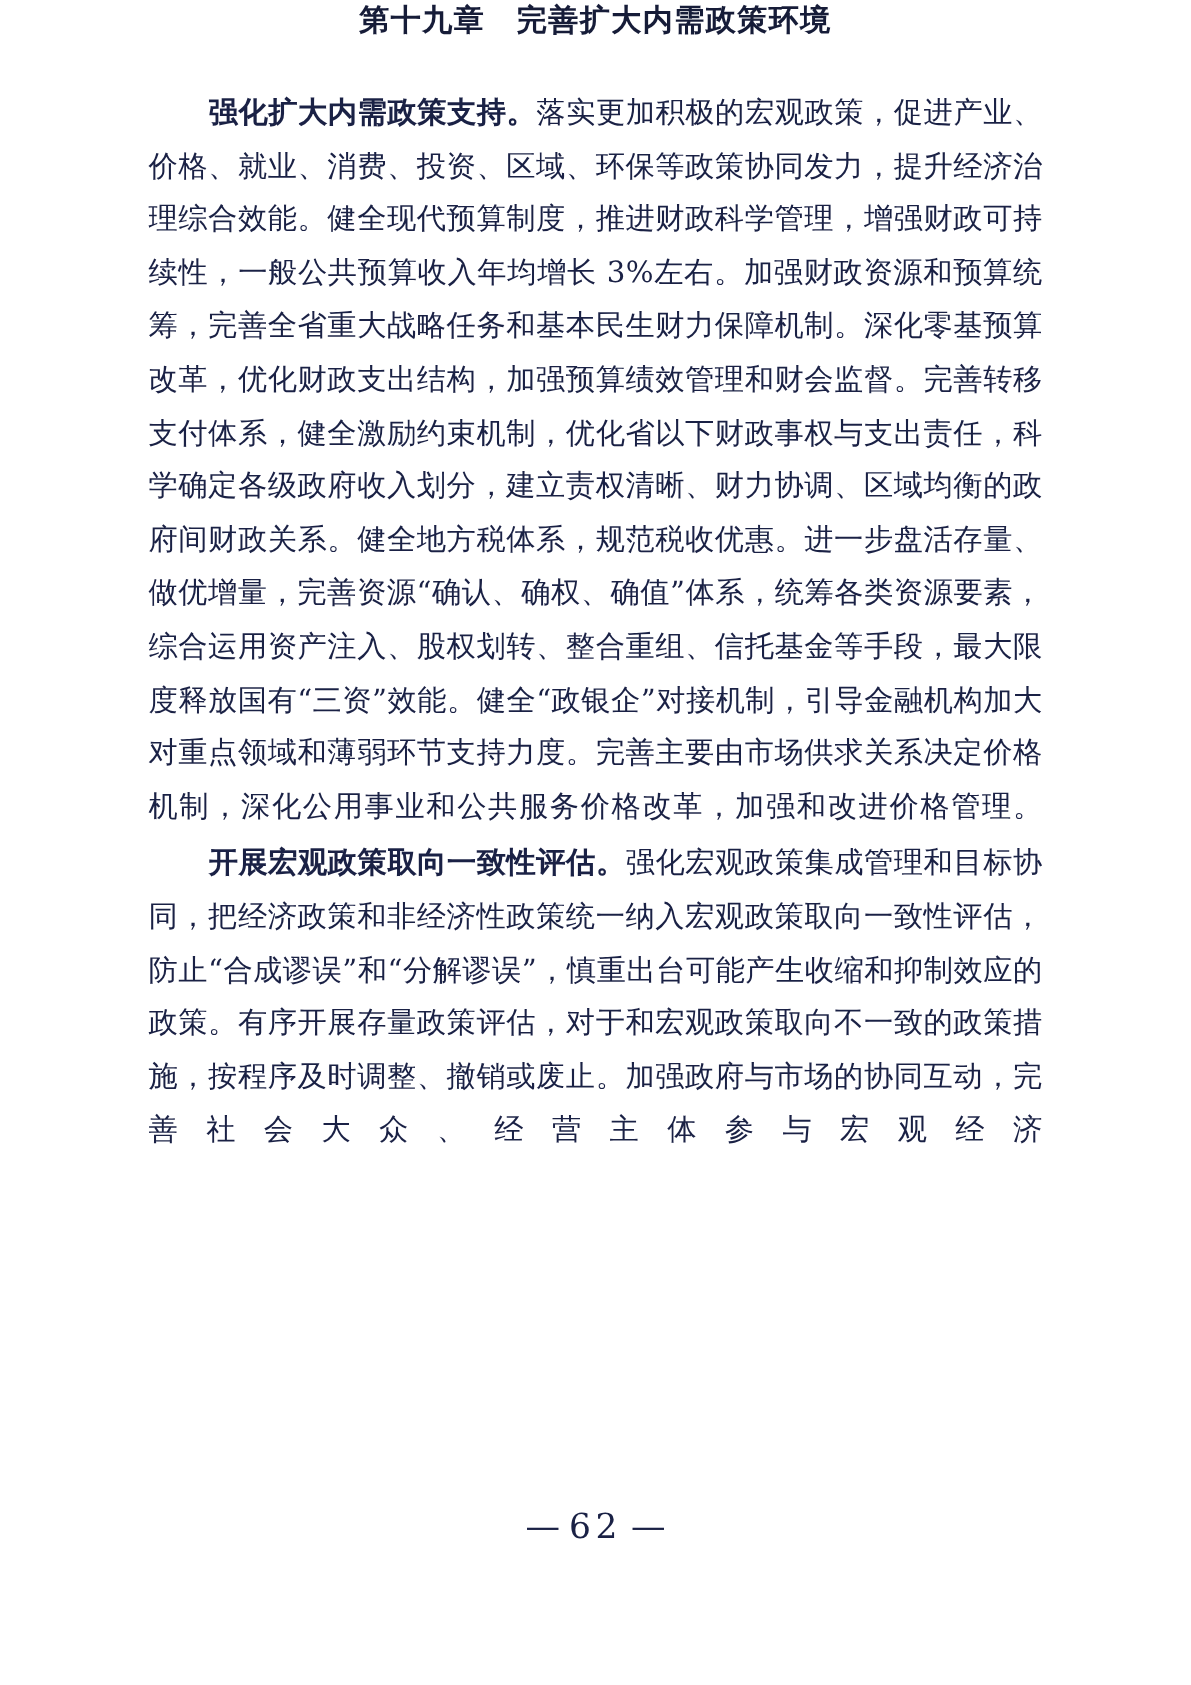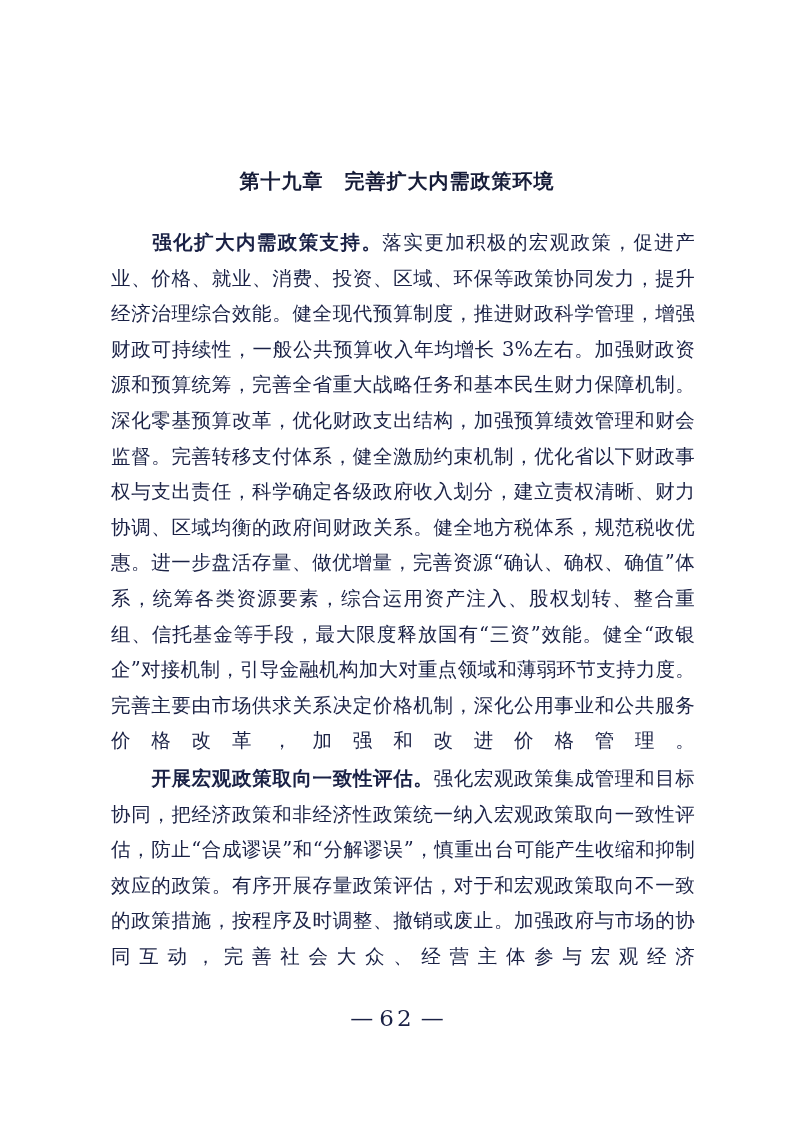--- a/index.html
+++ b/index.html
@@ -22,30 +22,29 @@
     padding: 0;
     position: relative;
   }
   .chapter-title {
     text-align: center;
     font-size: 20px;
     font-weight: bold;
     letter-spacing: 1px;
     color: #161c38;
     margin: 0;
-    padding-top: 168px;
     font-family: "DejaVu Sans", "Liberation Sans", sans-serif;
   }
   .body-block {
     margin: 0 auto;
     width: 596px;
     padding-top: 30px;
   }
   p.para {
-    margin: 0 0 0 12px;
+    margin: 0 0 0 0;
     font-size: 19.5px;
     line-height: 35.6px;
     text-align: justify;
     text-align-last: justify;
     text-justify: inter-ideograph;
     color: #1a2145;
     font-family: "DejaVu Serif", serif;
     letter-spacing: 0.2px;
   }
   p.para + p.para {

